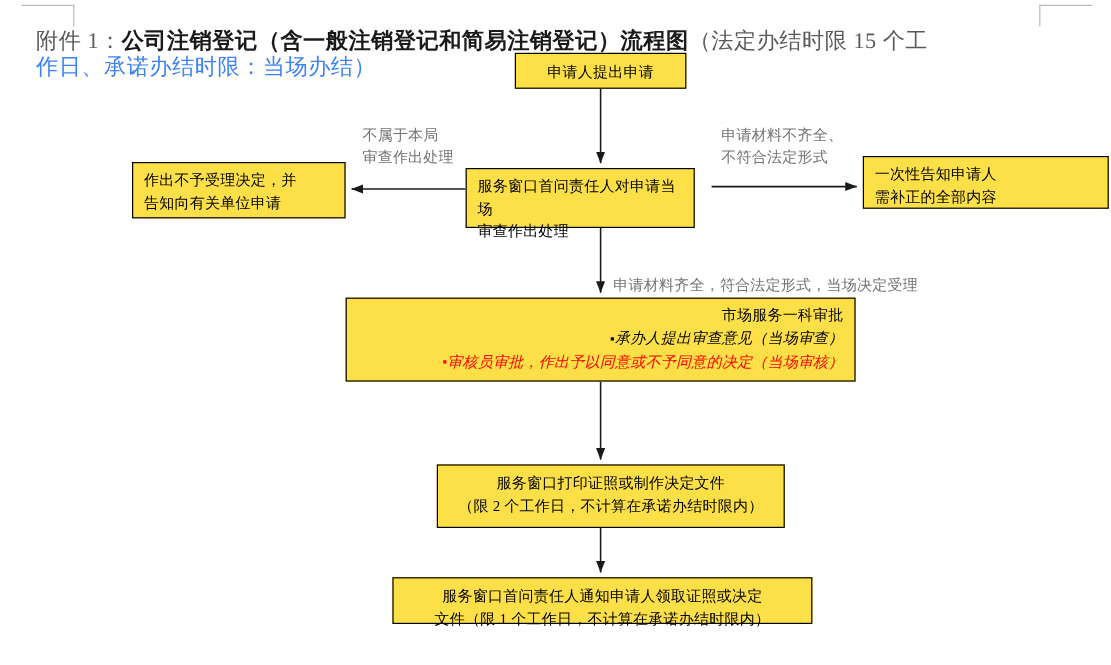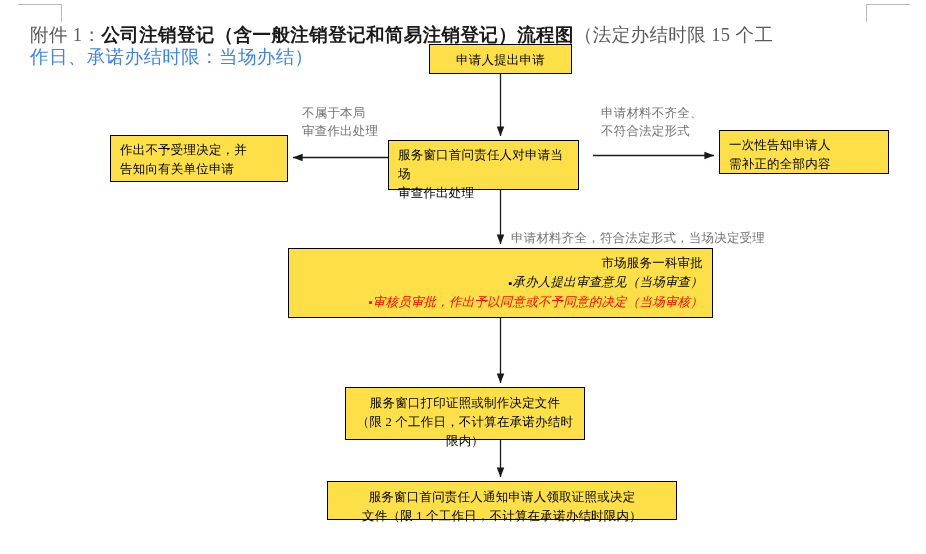--- a/index.html
+++ b/index.html
@@ -89,23 +89,23 @@
     font-size: 11px;
     vertical-align: middle;
     line-height: 19px;
   }
   .red-line { color: #ff0000; }
 
   
   #node-apply      { left: 429px; top: 44px;  width: 143px; height: 30px; }
   #node-window     { left: 388px; top: 140px; width: 191px; height: 50px; }
   #node-reject     { left: 110px; top: 135px; width: 178px; height: 47px; }
-  #node-notify     { left: 719px; top: 130px; width: 170px; height: 44px; }
+  #node-notify     { left: 719px; top: 130px; width: 205px; height: 44px; }
   #node-approval   { left: 288px; top: 248px; width: 425px; height: 70px; }
-  #node-print      { left: 345px; top: 387px; width: 240px; height: 53px; }
+  #node-print      { left: 364px; top: 387px; width: 290px; height: 53px; }
   #node-deliver    { left: 327px; top: 481px; width: 350px; height: 39px; }
 
   
   .edge-label {
     position: absolute;
     font-size: 12.5px;
     line-height: 18px;
     color: #737373;
     white-space: nowrap;
     letter-spacing: 0.2px;

